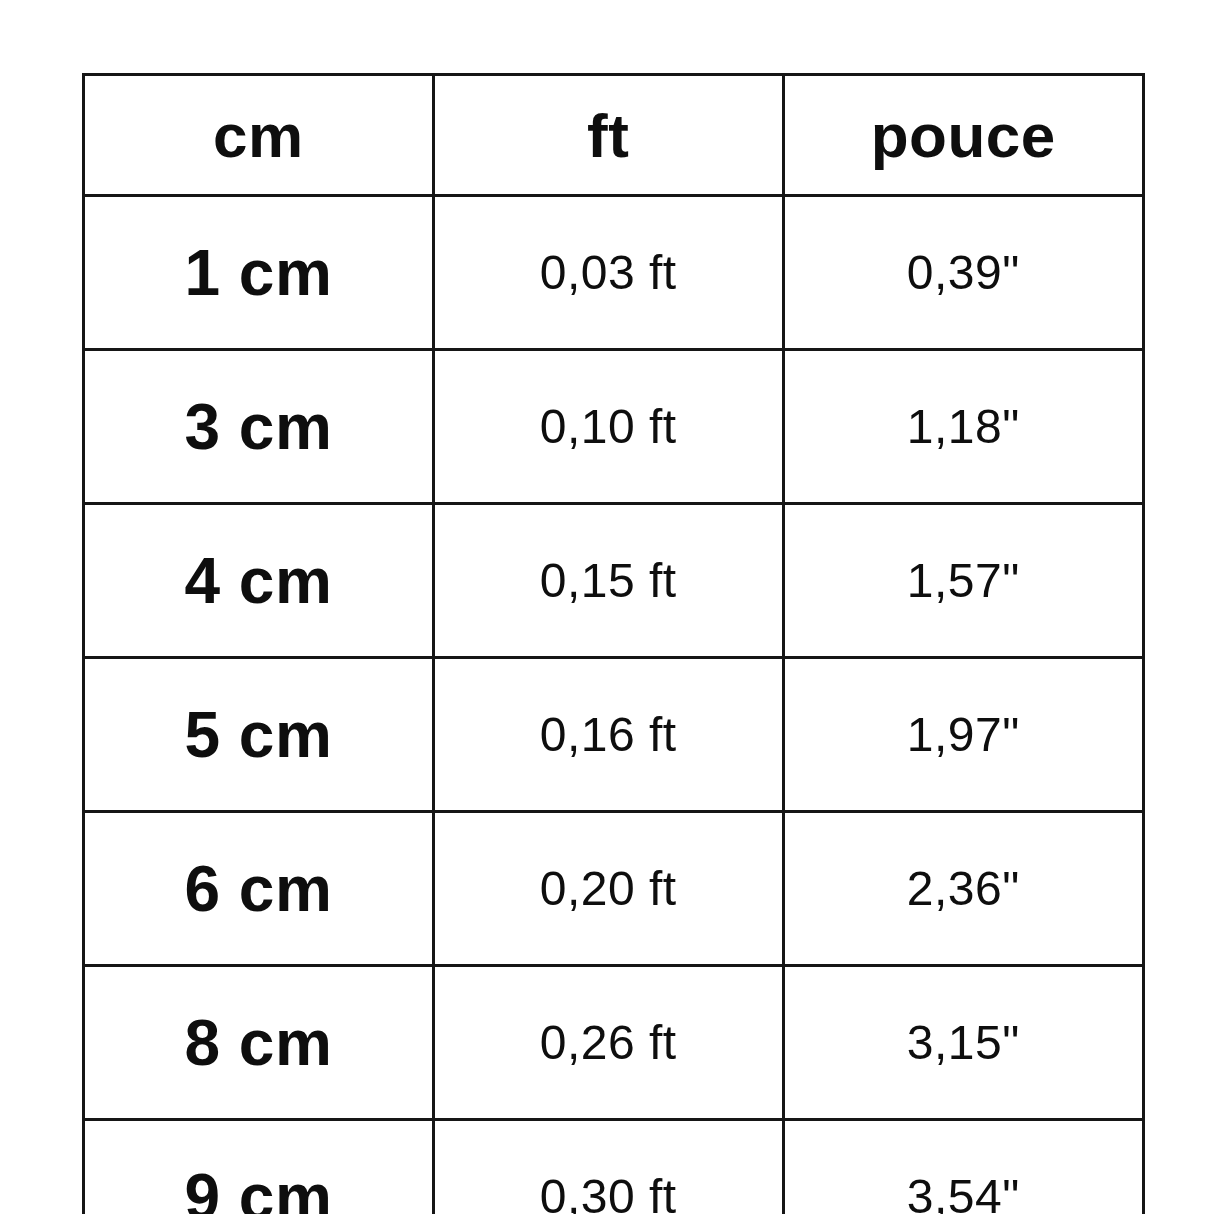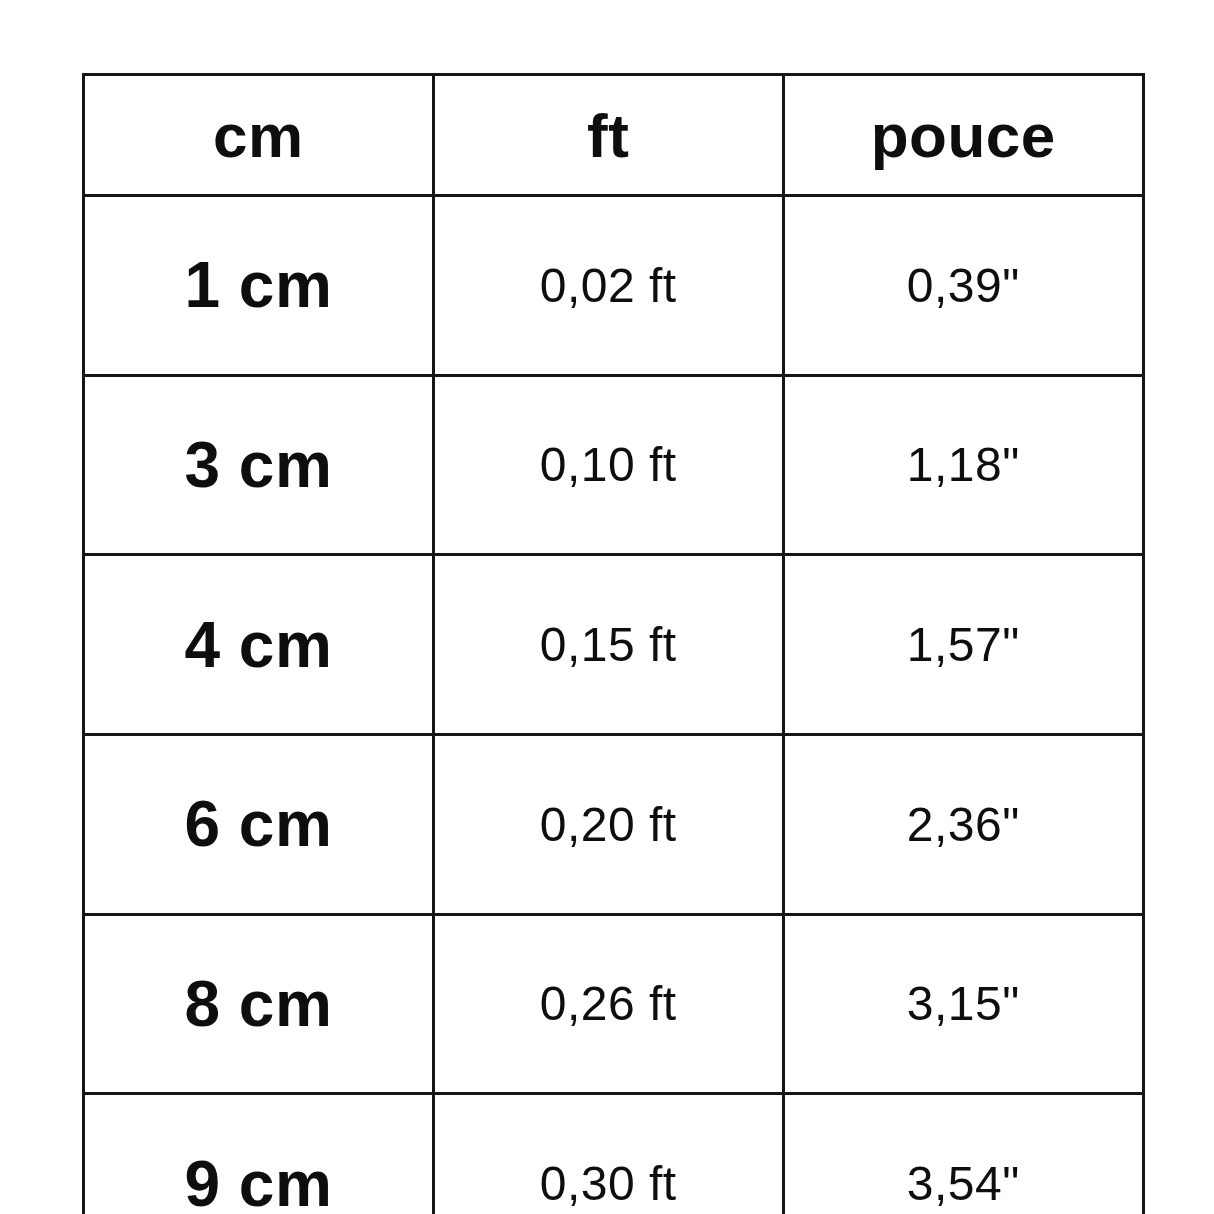--- a/index.html
+++ b/index.html
@@ -68,32 +68,37 @@
     <thead>
       <tr>
         <th>cm</th>
         <th>ft</th>
         <th>pouce</th>
       </tr>
     </thead>
     <tbody>
       <tr>
         <td class="cm-col">1 cm</td>
-        <td>0,02 ft</td>
+        <td>0,03 ft</td>
         <td>0,39"</td>
       </tr>
       <tr>
         <td class="cm-col">3 cm</td>
         <td>0,10 ft</td>
         <td>1,18"</td>
       </tr>
       <tr>
         <td class="cm-col">4 cm</td>
         <td>0,15 ft</td>
         <td>1,57"</td>
+      </tr>
+      <tr>
+        <td class="cm-col">5 cm</td>
+        <td>0,16 ft</td>
+        <td>1,97"</td>
       </tr>
       <tr>
         <td class="cm-col">6 cm</td>
         <td>0,20 ft</td>
         <td>2,36"</td>
       </tr>
       <tr>
         <td class="cm-col">8 cm</td>
         <td>0,26 ft</td>
         <td>3,15"</td>

